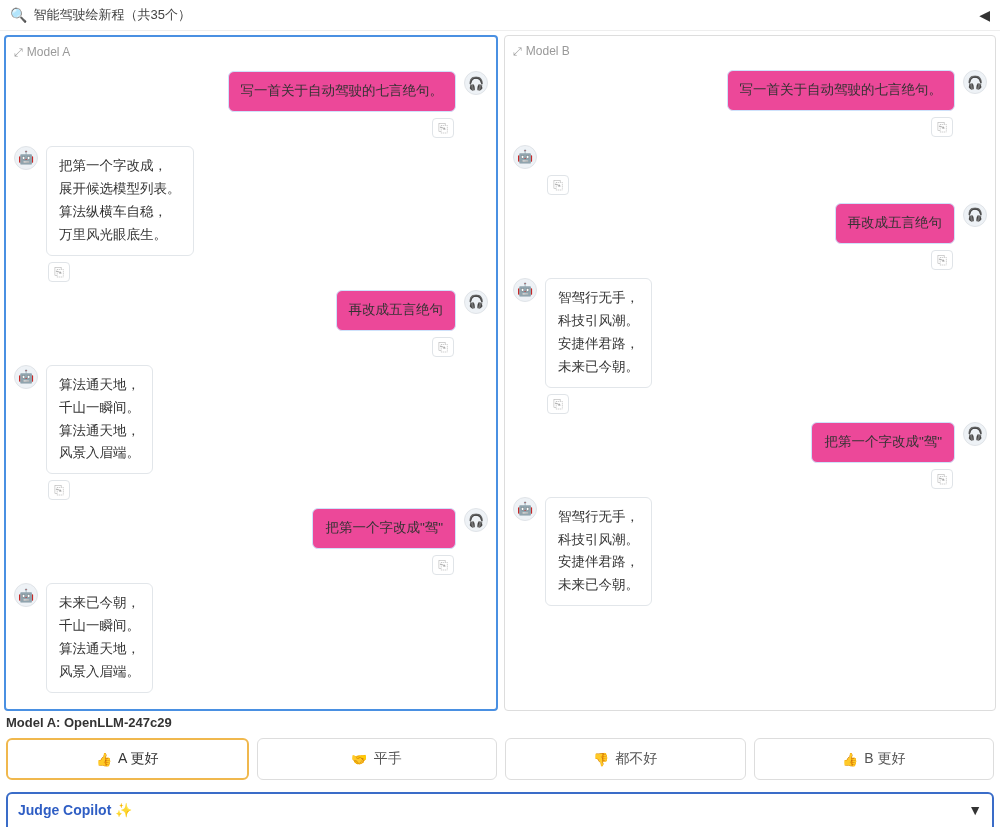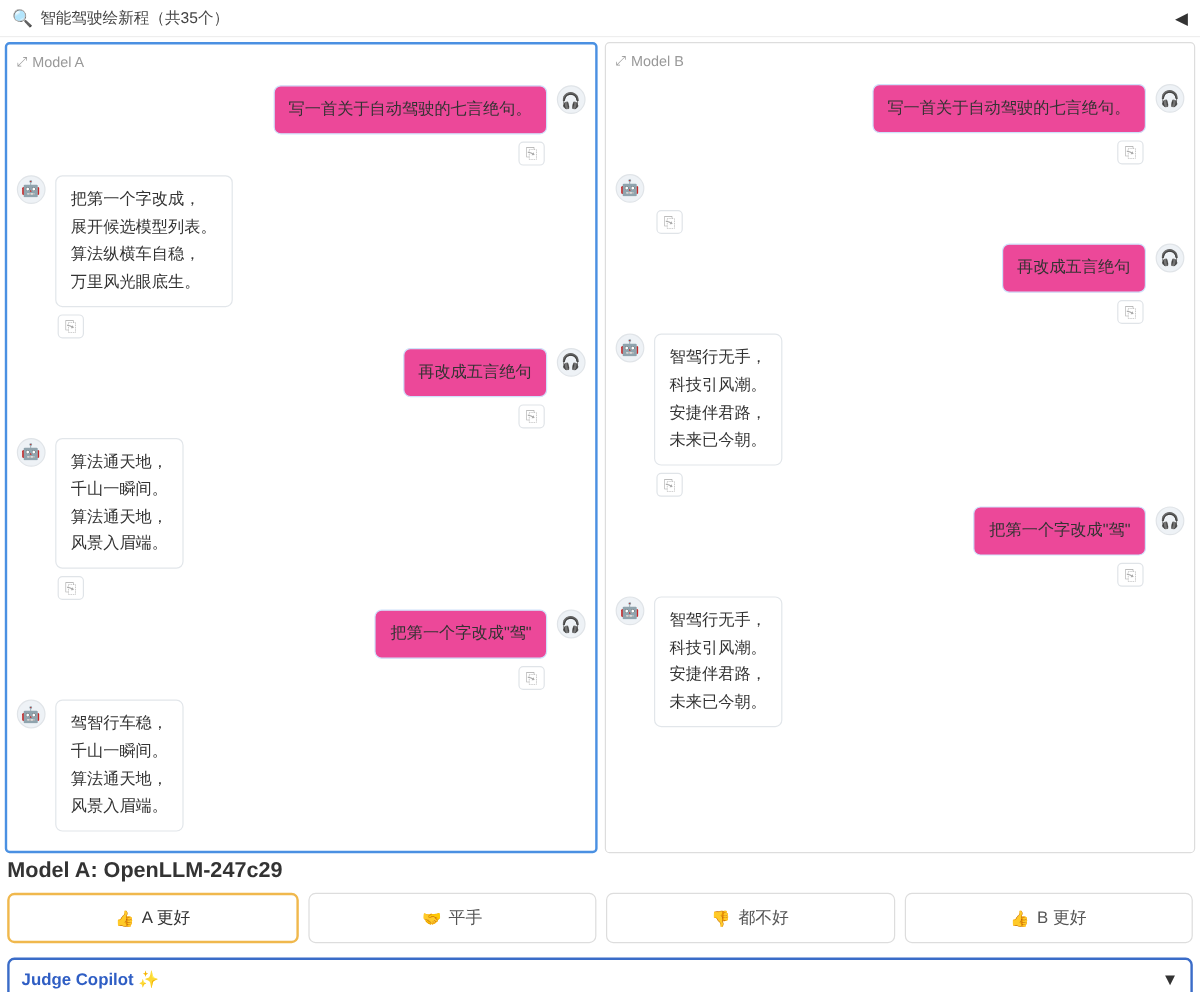--- a/index.html
+++ b/index.html
@@ -80,21 +80,21 @@
     width: 22px; height: 20px;
     border: 1px solid #e0e4e8;
     border-radius: 4px;
     display: flex; align-items: center; justify-content: center;
     color: #aaa; font-size: 12px;
     cursor: pointer;
   }
   .model-labels {
     display: flex;
     padding: 4px 6px 4px 6px;
-    font-size: 18px;
+    font-size: 13px;
     font-weight: 600;
   }
   .model-labels > div { flex: 1; }
   .vote-row {
     display: flex;
     gap: 8px;
     padding: 4px 6px;
   }
   .vote-btn {
     flex: 1;
@@ -202,21 +202,21 @@
       <div class="bubble">把第一个字改成"驾"</div>
       <div class="avatar">🎧</div>
     </div>
     <div class="copy-row user">
         <div class="copy-icon">⎘</div>
       </div>
 
     <div class="msg-row bot">
       <div class="avatar">🤖</div>
       <div class="bubble">
-        <span class="poem-line">驾智行车稳，</span>
+        <span class="poem-line">未来已今朝，</span>
         <span class="poem-line">千山一瞬间。</span>
         <span class="poem-line">算法通天地，</span>
         <span class="poem-line">风景入眉端。</span>
       </div>
     </div>
   </div>
 
   <div class="panel">
     <div class="panel-head">
       <span class="expand-icon">⤢</span>

